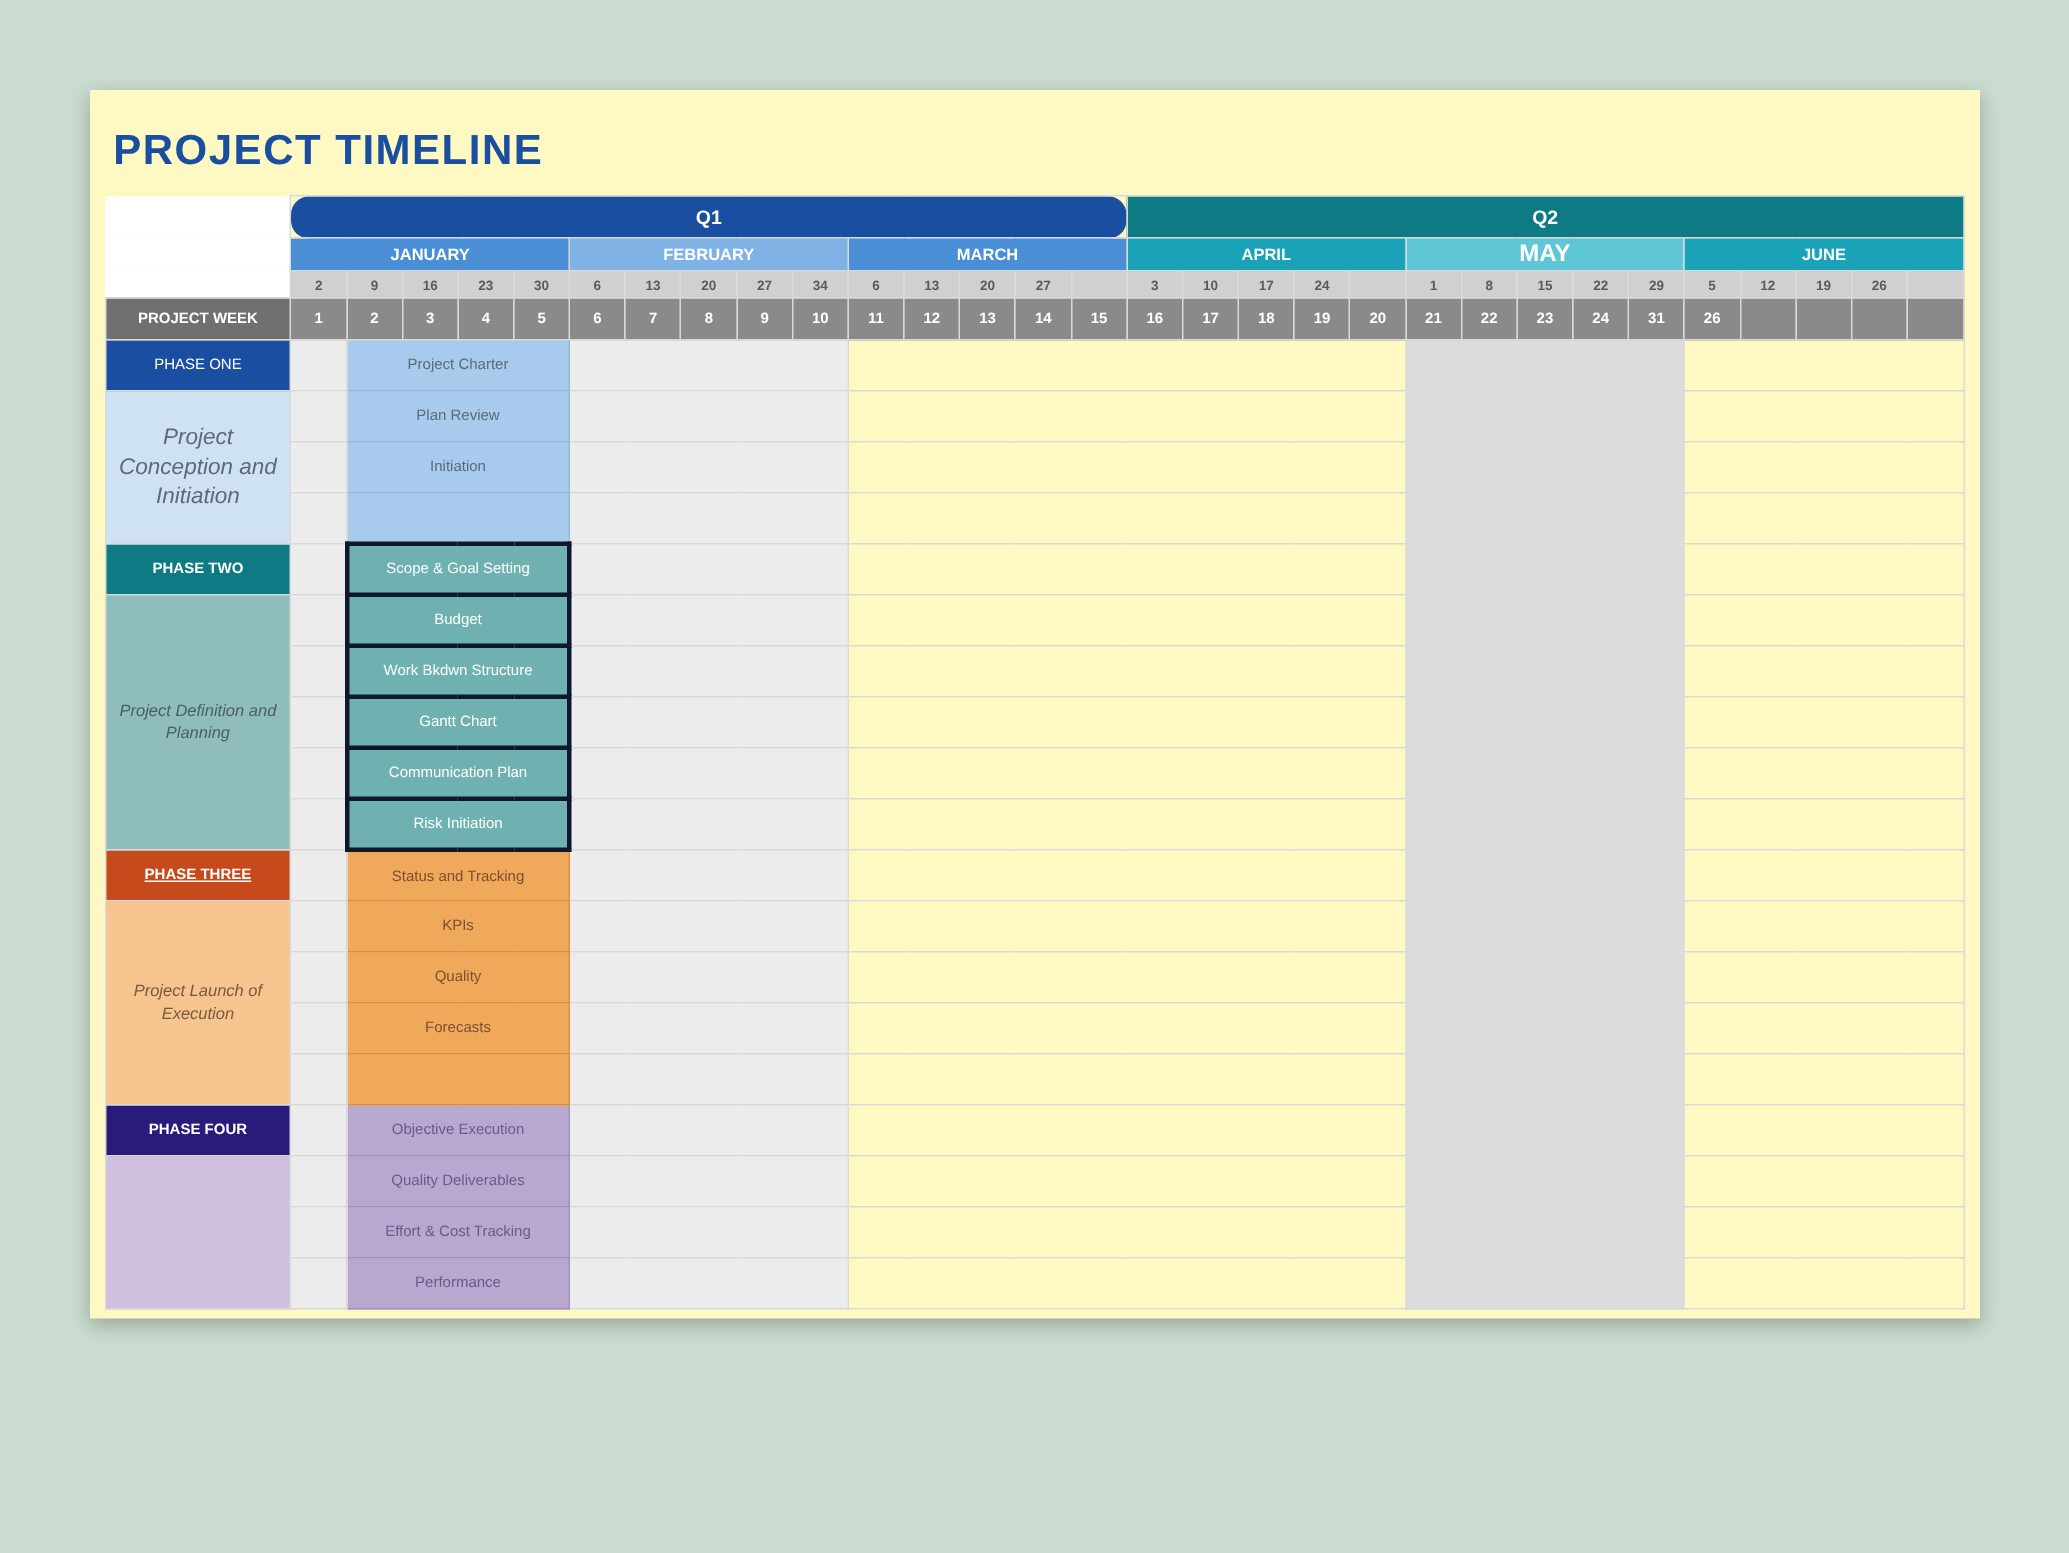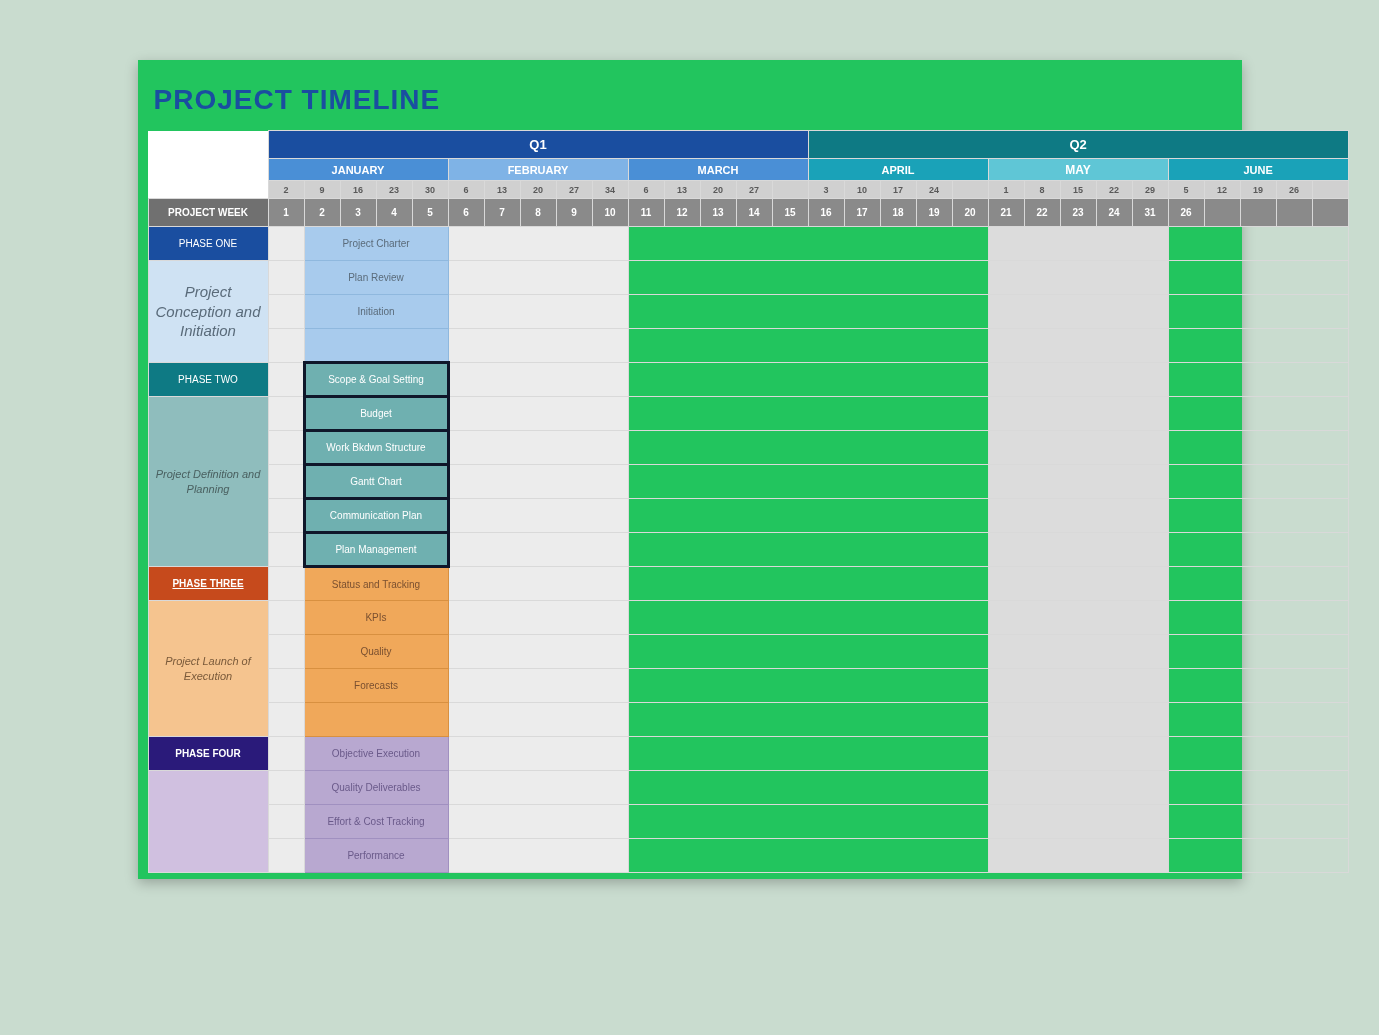--- a/index.html
+++ b/index.html
@@ -2,23 +2,23 @@
 <html><head>
 <meta charset="utf-8">
 <style>
   * { box-sizing: border-box; margin: 0; padding: 0; }
   body {
     background: #c9dccf;
     font-family: Arial, Helvetica, sans-serif;
     padding: 60px 40px;
   }
   .sheet {
-    background: #22c55e;
+    background: #fef9c3;
     box-shadow: 0 4px 12px rgba(0,0,0,.25);
-    width: 1104px;
+    width: 1260px;
     margin: 0 auto;
     padding: 20px 10px 6px 10px;
   }
   .title {
     color: #1a4ea0;
     font-size: 28px;
     font-weight: bold;
     letter-spacing: 1px;
     padding: 4px 6px 14px 6px;
   }
@@ -33,41 +33,41 @@
     text-align: center;
     vertical-align: middle;
     height: 22px;
     padding: 0;
   }
   col.side { width: 120px; }
   col.wk   { width: 36px; }
 
   .blank-side { border: none; background:#fff; }
 
-  .q1 { background:#1a4ea0; color:#fff; font-weight:bold; font-size:13px; height:28px; }
+  .q1 { background:#1a4ea0; color:#fff; font-weight:bold; font-size:13px; height:28px;border-radius:12px; }
   .q2 { background:#0e7a84; color:#fff; font-weight:bold; font-size:13px; height:28px; }
 
   .m-jan { background:#4a8fd6; color:#fff; font-weight:bold; font-size:11px; height:22px; }
   .m-feb { background:#7fb3e6; color:#fff; font-weight:bold; font-size:11px; }
   .m-mar { background:#4a8fd6; color:#fff; font-weight:bold; font-size:11px; }
   .m-apr { background:#1aa2b8; color:#fff; font-weight:bold; font-size:11px; }
-  .m-may { background:#5fc6d6; color:#fff; font-weight:bold; font-size:12px; }
+  .m-may { background:#5fc6d6; color:#fff; font-weight:bold; font-size:16px; }
   .m-jun { background:#1aa2b8; color:#fff; font-weight:bold; font-size:11px; }
 
   .dates td { background:#d0d0d0; color:#5a5a5a; font-size:9px; font-weight:bold; height:18px; }
   .dates td.blank-side { background:#fff; }
 
   .weekrow td { background:#8a8a8a; color:#fff; font-size:10px; font-weight:bold; height:28px; }
   .weekrow td.label { background:#707070; color:#fff; font-size:10px; font-weight:bold; }
 
   .phase1-h { background:#1a4ea0; color:#fff; font-size:10px; font-weight:normal; height:34px; }
   .phase1-b { background:#cfe2f3; color:#5a6b7a; font-style:italic; font-size:15px; line-height:1.3; }
   .bar1     { background:#a8cbed; color:#5a6b7a; font-size:10px; border:1px solid #8fb8de;margin-top:44px; }
 
-  .phase2-h { background:#0e7a84; color:#fff; font-size:10px; font-weight:normal; height:34px; }
+  .phase2-h { background:#0e7a84; color:#fff; font-size:10px; font-weight:bold; height:34px; }
   .phase2-b { background:#8fbdbd; color:#4a6060; font-style:italic; font-size:11px; line-height:1.3; }
   .bar2     { background:#6fb0b0; color:#fff; font-size:10px; border:3px solid #0f172a; }
 
   .phase3-h { background:#c64a1c; color:#fff; font-size:10px; font-weight:bold; height:34px;text-decoration:underline; }
   .phase3-b { background:#f5c48f; color:#7a5a3a; font-style:italic; font-size:11px; line-height:1.3; }
   .bar3     { background:#f0a85a; color:#7a5030; font-size:10px; border:1px solid #d89040; }
 
   .phase4-h { background:#2a1a7a; color:#fff; font-size:10px; font-weight:bold; height:34px; }
   .phase4-b { background:#d0c0e0; color:#6a5a8a; font-style:italic; font-size:11px; }
   .bar4     { background:#b8a8d0; color:#6a5a8a; font-size:10px; border:1px solid #a090c0; }
@@ -274,21 +274,21 @@
     <tr class="row">
       <td class="g1"></td>
       <td class="bar2" colspan="4">Communication Plan</td>
       <td class="g1" colspan="5"></td>
       <td colspan="10"></td>
       <td class="g2" colspan="5"></td>
       <td colspan="5"></td>
     </tr>
     <tr class="row">
       <td class="g1"></td>
-      <td class="bar2" colspan="4">Plan Management</td>
+      <td class="bar2" colspan="4">Risk Initiation</td>
       <td class="g1" colspan="5"></td>
       <td colspan="10"></td>
       <td class="g2" colspan="5"></td>
       <td colspan="5"></td>
     </tr>
 
     <tr class="row">
       <td class="phase3-h">PHASE THREE</td>
       <td class="g1"></td>
       <td class="bar3" colspan="4">Status  and Tracking</td>

